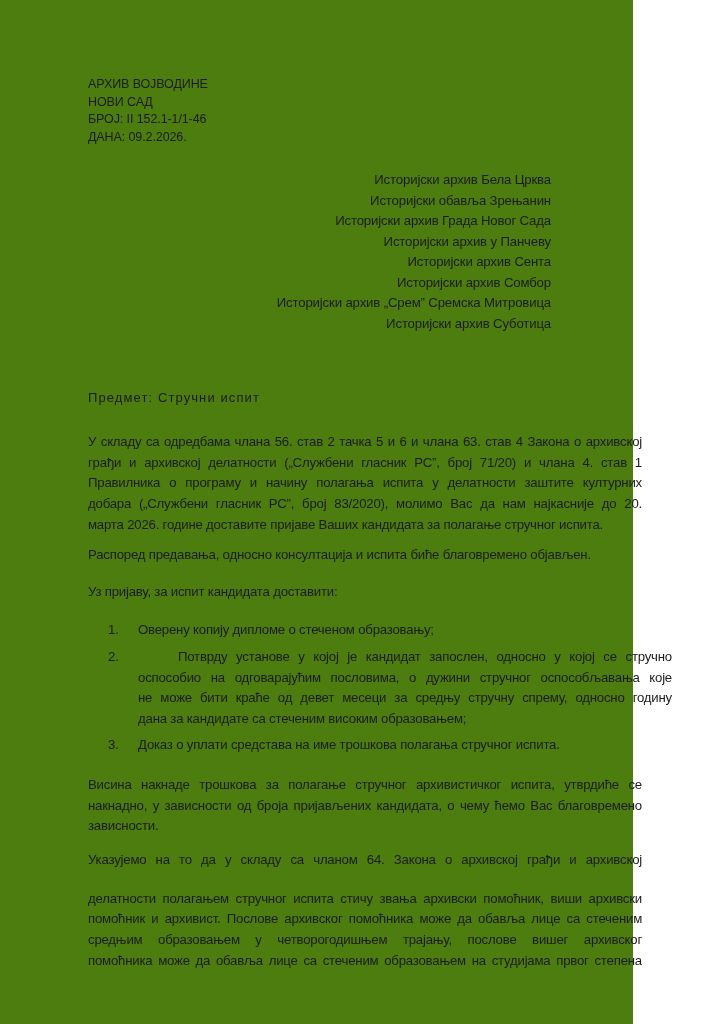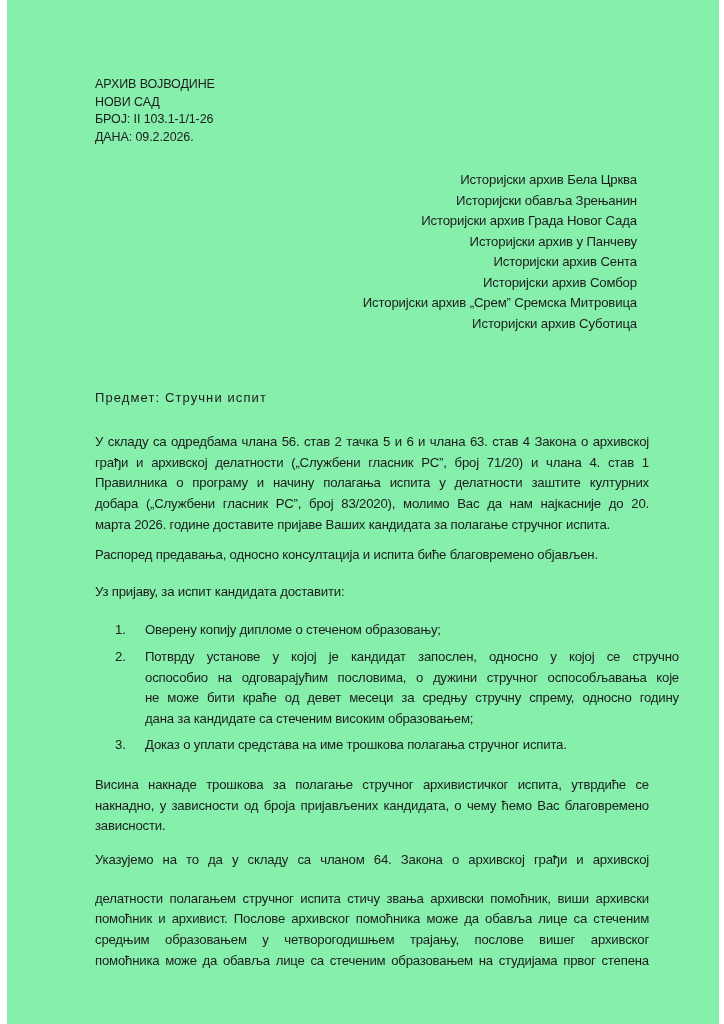--- a/index.html
+++ b/index.html
@@ -10,24 +10,24 @@
     body {
       width: 724px;
       height: 1024px;
       position: relative;
       overflow: hidden;
       font-family: "Liberation Sans", "DejaVu Sans", sans-serif;
       color: #1c1c1c;
     }
     .page {
       position: absolute;
-      left: 7px; top: 0;
-      width: 712px;
+      left: 0; top: 0;
+      width: 633px;
       height: 1024px;
-      background: #86efac;
+      background: #4d7c0f;
     }
     .header-block {
       position: absolute;
       left: 88px;
       top: 76px;
       font-size: 12.5px;
       line-height: 17.5px;
       letter-spacing: -0.1px;
     }
     .header-block div { white-space: nowrap; }
@@ -117,21 +117,21 @@
     #para5 { top: 850px; }
   </style>
 </head>
 <body>
 
 <div class="page">
 
   <div class="header-block">
     <div>АРХИВ ВОЈВОДИНЕ</div>
     <div>НОВИ САД</div>
-    <div>БРОЈ: II 103.1-1/1-26</div>
+    <div>БРОЈ: II 152.1-1/1-46</div>
     <div>ДАНА: 09.2.2026.</div>
   </div>
 
   <div class="recipients">
     <div>Историјски архив Бела Црква</div>
     <div>Историјски обавља Зрењанин</div>
     <div>Историјски архив Града Новог Сада</div>
     <div>Историјски архив у Панчеву</div>
     <div>Историјски архив Сента</div>
     <div>Историјски архив Сомбор</div>
@@ -160,21 +160,21 @@
   <div class="list">
     <div id="item1" class="list-item">
       <span class="num">1.</span>
       <div class="content">
         <span class="line">Оверену копију дипломе о стеченом образовању;</span>
       </div>
     </div>
     <div id="item2" class="list-item">
       <span class="num">2.</span>
       <div class="content justify">
-        <span class="line" style="white-space: normal; overflow: hidden; height: 20.7px;">Потврду установе у којој је кандидат запослен, односно у којој се стручно</span>
+        <span class="line" style="white-space: normal; overflow: hidden; height: 20.7px; margin-left: 40px;">Потврду установе у којој је кандидат запослен, односно у којој се стручно</span>
         <span class="line" style="white-space: normal; overflow: hidden; height: 20.7px;">оспособио на одговарајућим пословима, о дужини стручног оспособљавања које</span>
         <span class="line" style="white-space: normal; overflow: hidden; height: 20.7px;">не може бити краће од девет месеци за средњу стручну спрему, односно годину</span>
         <span class="line last">дана за кандидате са стеченим високим образовањем;</span>
       </div>
     </div>
     <div id="item3" class="list-item">
       <span class="num">3.</span>
       <div class="content">
         <span class="line">Доказ о уплати средстава на име трошкова полагања стручног испита.</span>
       </div>

